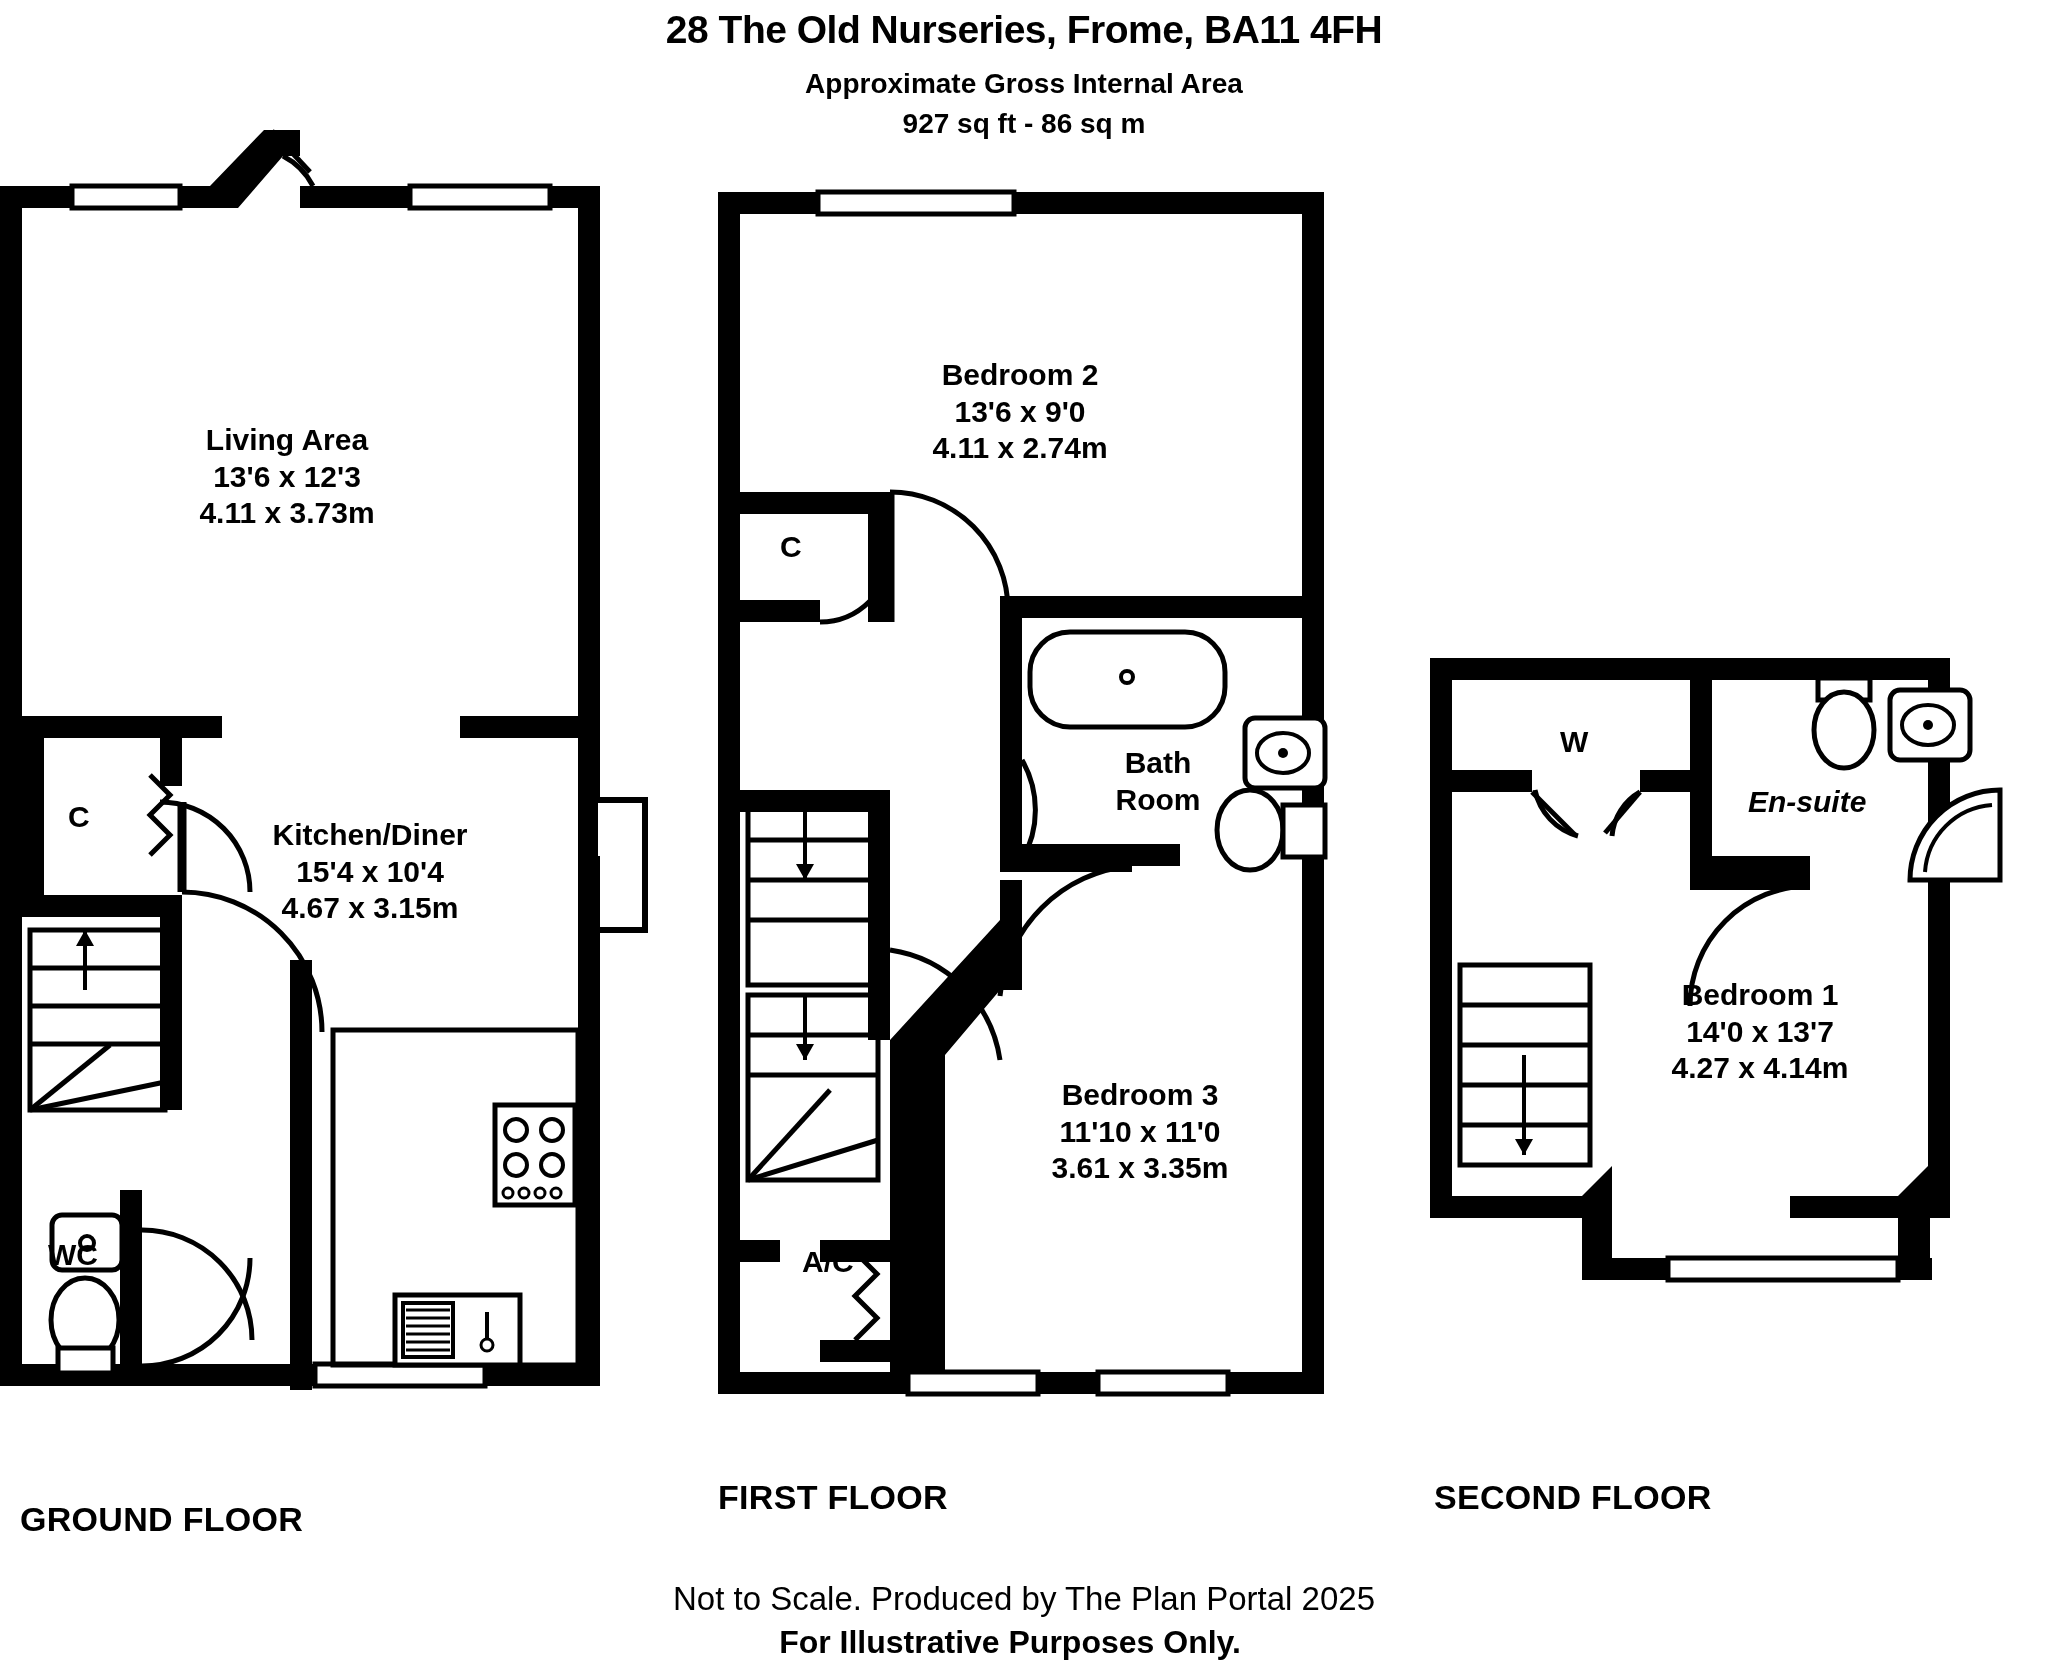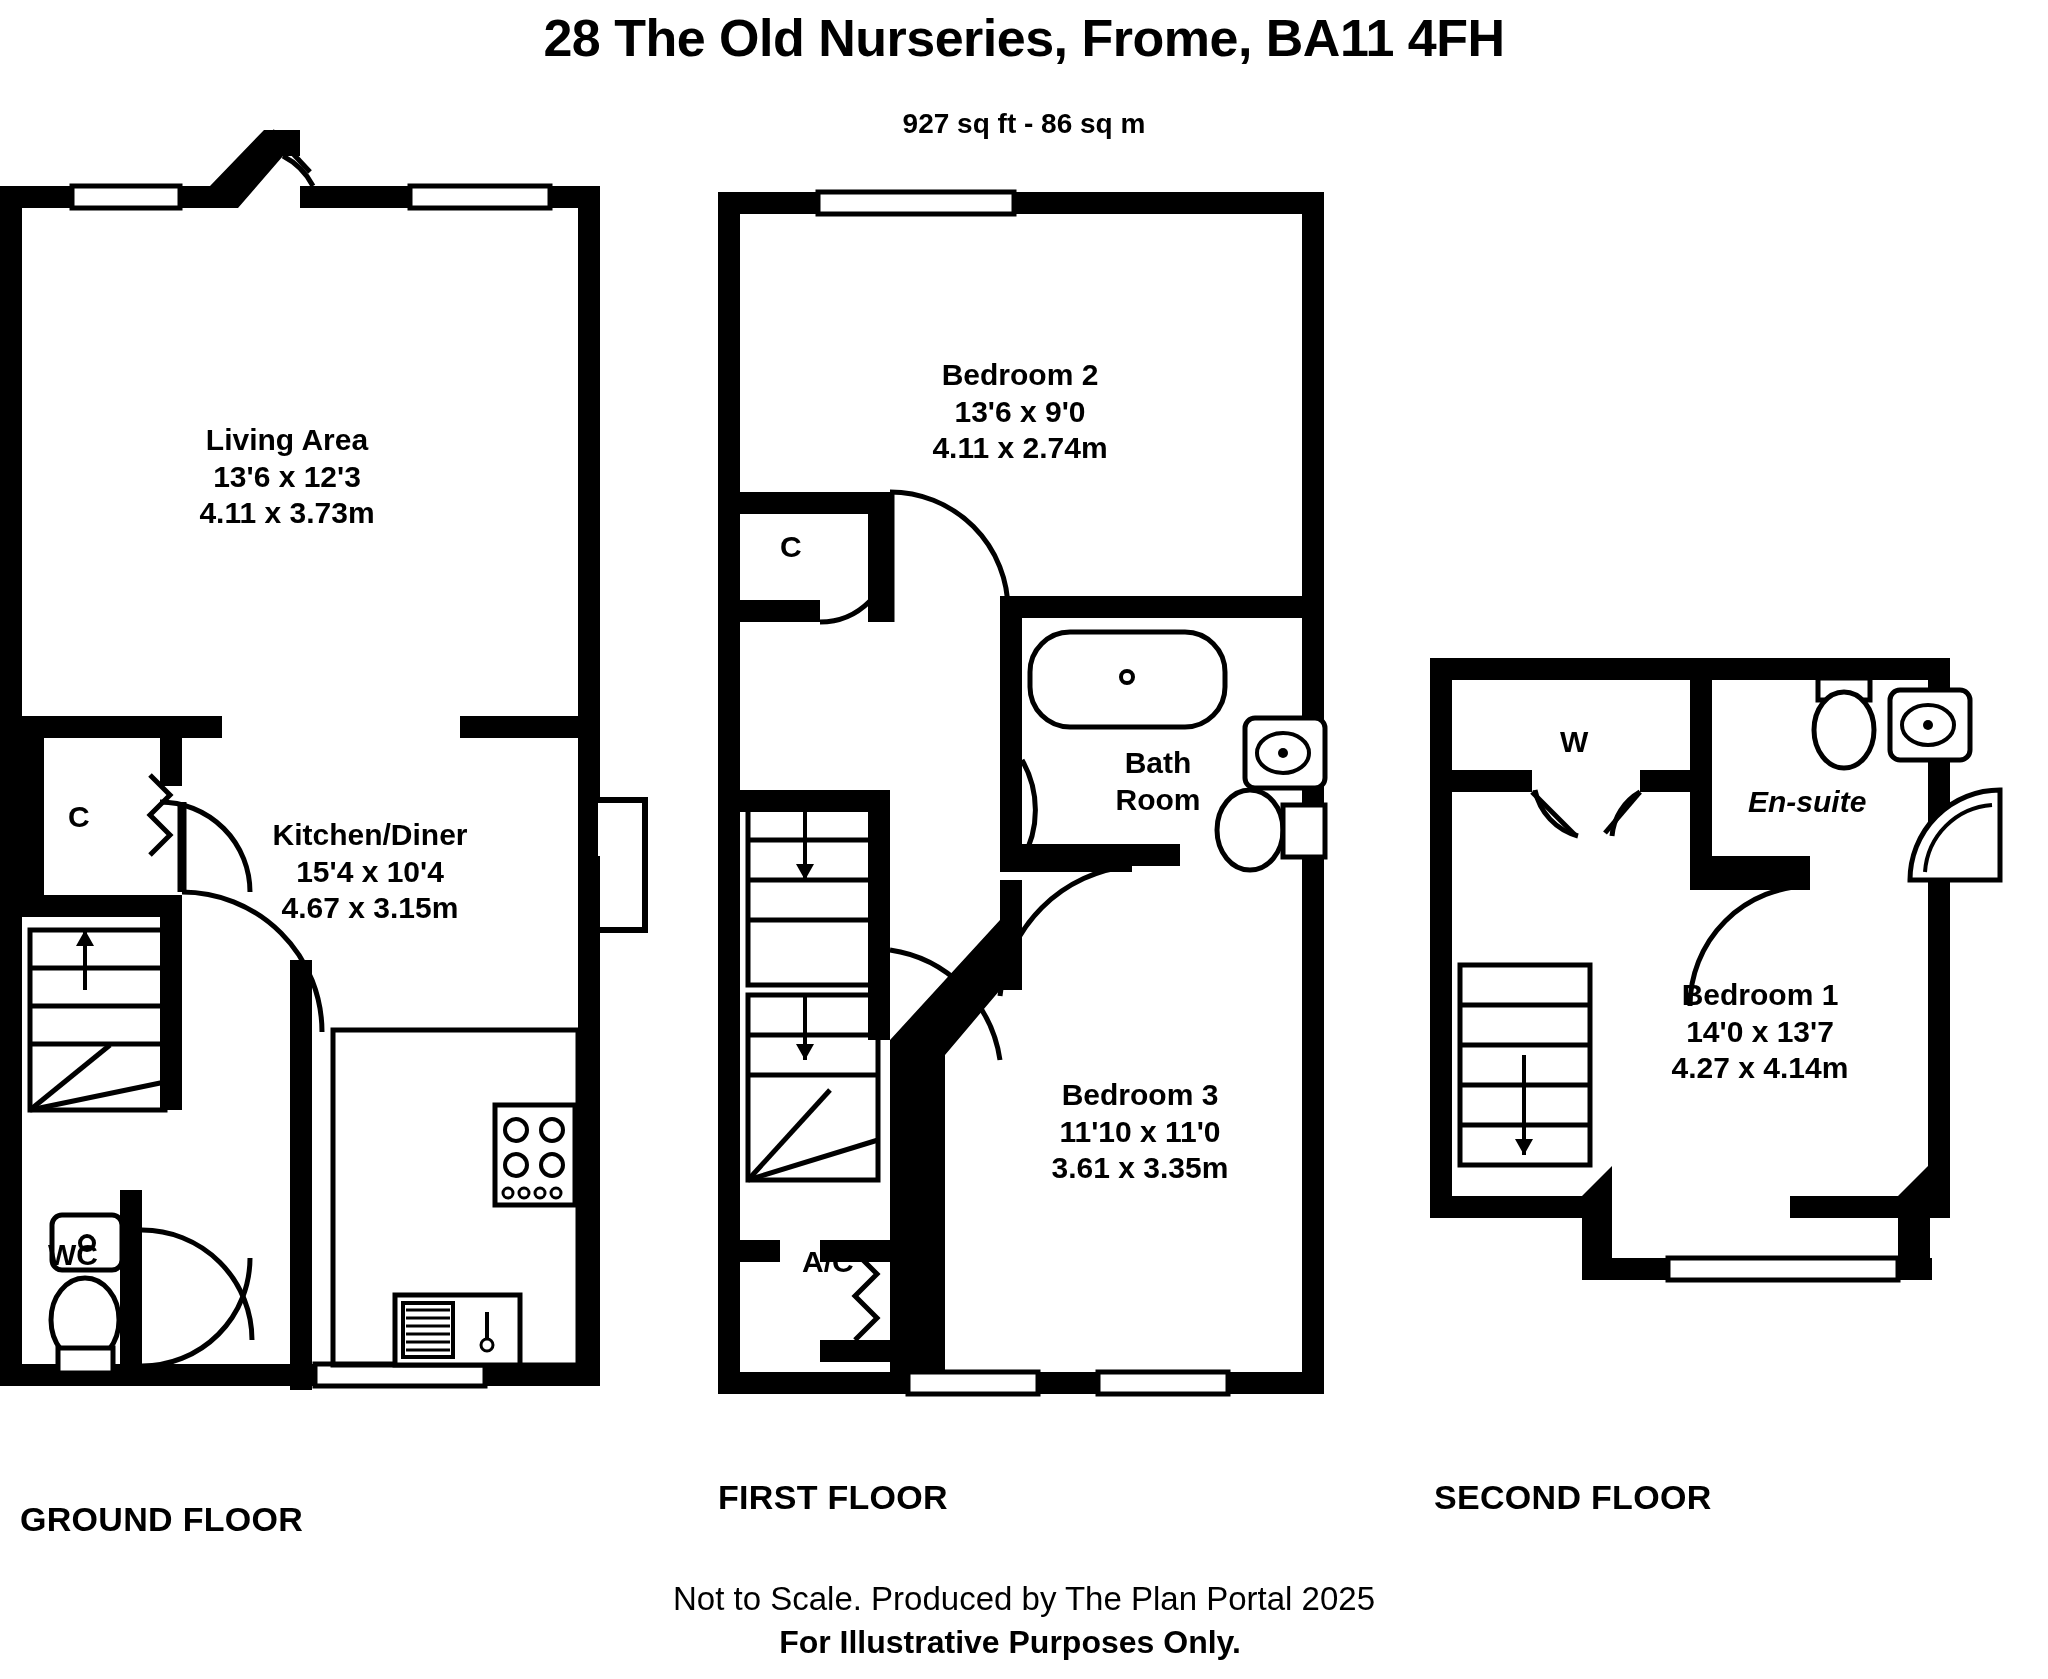--- a/index.html
+++ b/index.html
@@ -20,21 +20,21 @@
     left: 0; top: 0;
     width: 2048px;
     height: 1679px;
   }
   
   .title {
     position: absolute;
     left: 0; top: 8px;
     width: 2048px;
     text-align: center;
-    font-size: 52px;
+    font-size: 39px;
     font-weight: bold;
     letter-spacing: -0.5px;
   }
   .subtitle1 {
     position: absolute;
     left: 0; top: 68px;
     width: 2048px;
     text-align: center;
     font-size: 28px;
     font-weight: bold;
@@ -91,20 +91,21 @@
     font-size: 30px;
   }
   svg { display: block; }
 </style>
 </head>
 <body>
 
 <div class="canvas">
 
   <div class="title">28 The Old Nurseries, Frome, BA11 4FH</div>
+  <div class="subtitle1">Approximate Gross Internal Area</div>
   <div class="subtitle2">927 sq ft - 86 sq m</div>
 
   <svg width="2048" height="1679" viewBox="0 0 2048 1679" style="position:absolute;left:0;top:0;">
 
     <g>
 
       <rect x="0" y="186" width="72" height="22" fill="#000"></rect>
       <rect x="72" y="186" width="108" height="22" fill="#fff" stroke="#000" stroke-width="5"></rect>
       <rect x="180" y="186" width="30" height="22" fill="#000"></rect>
 

